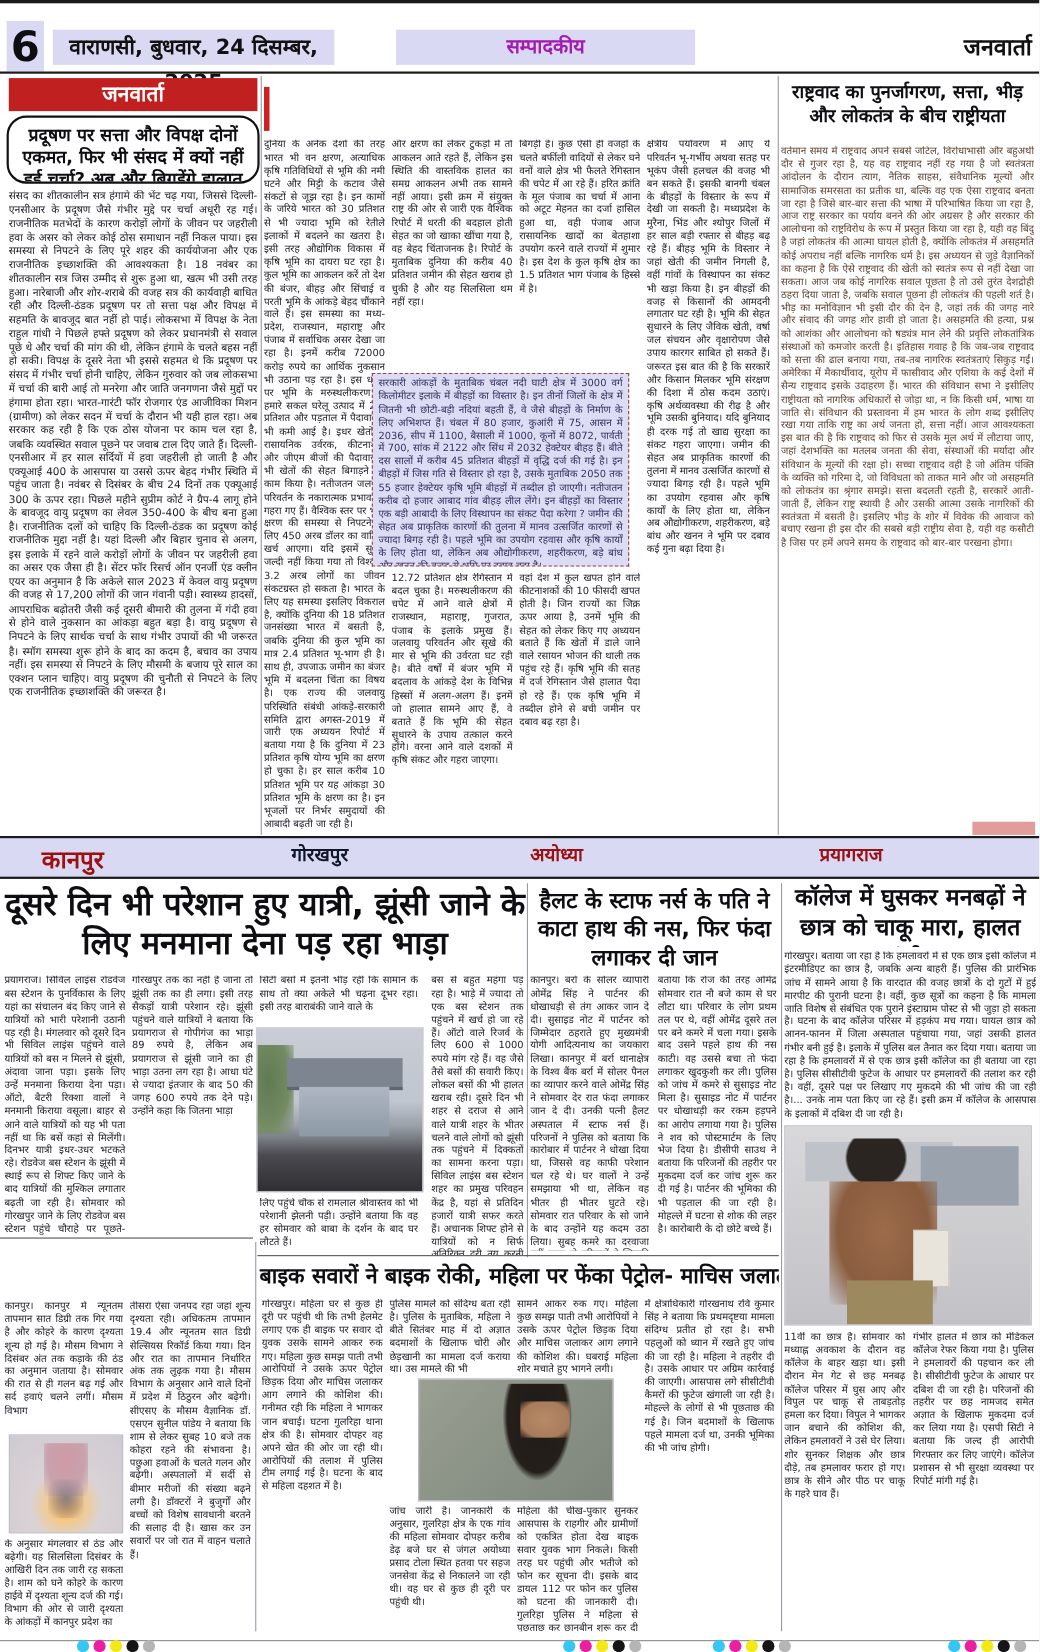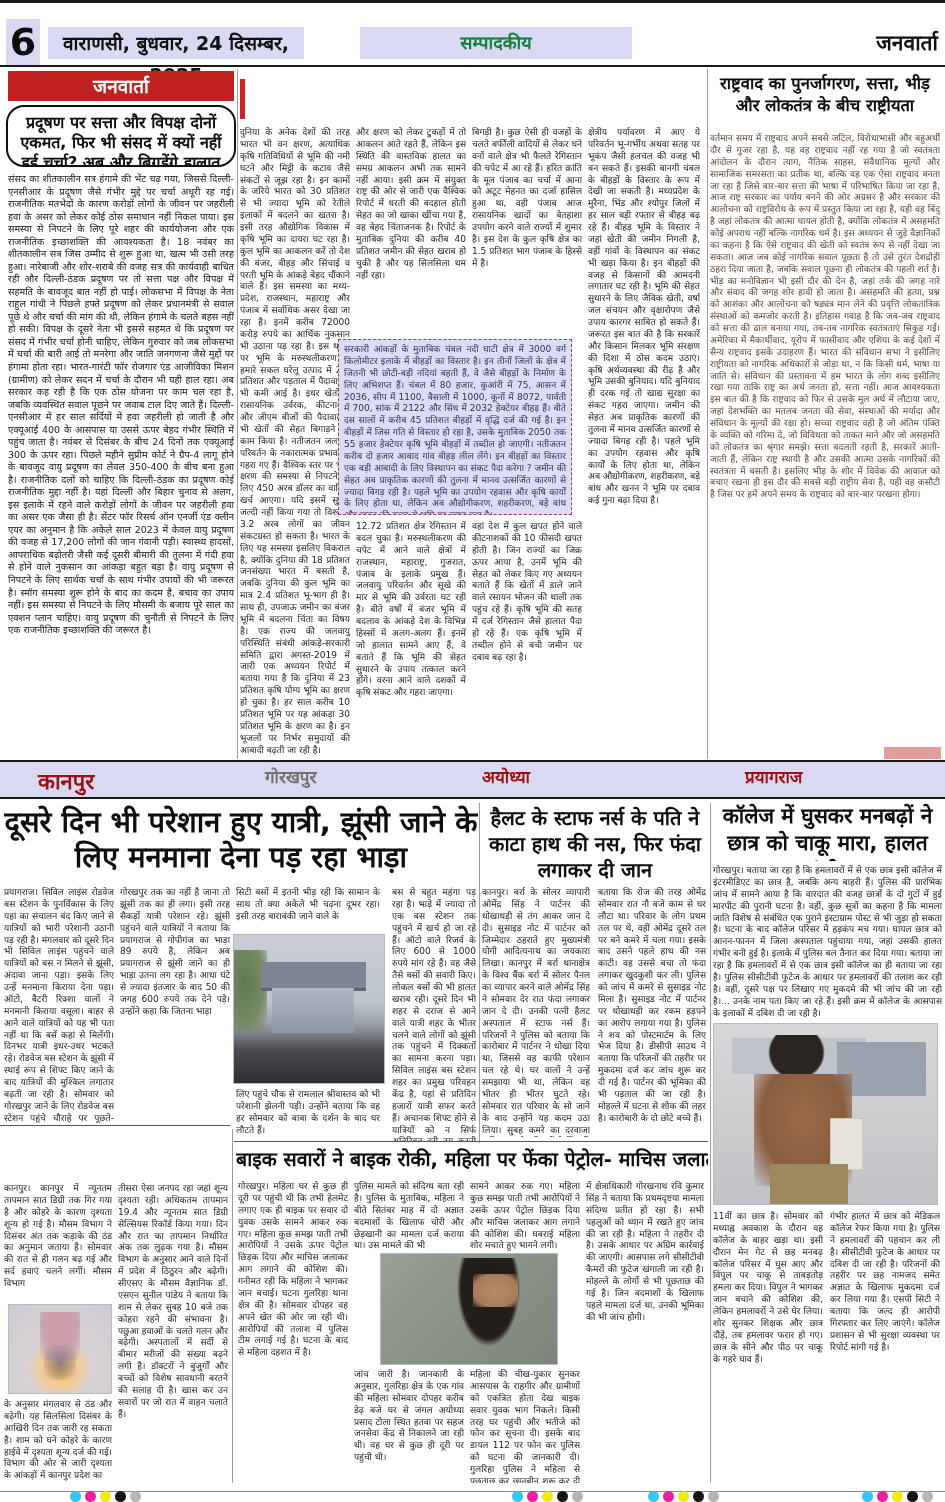--- a/index.html
+++ b/index.html
@@ -13,21 +13,21 @@
   .photo{overflow:hidden;border:1px solid #b8b8c2;}
   .dot{width:11px;height:11px;border-radius:50%;display:inline-block;margin-right:4px;}
 </style>
 </head>
 <body>
 
 <div id="page">
 
   <div class="abs lav hl" style="left:6px;top:16px;width:34px;height:46px;font-size:38px;line-height:46px;">6</div>
   <div class="abs lav" style="left:48px;top:24px;width:256px;height:32px;font-weight:bold;font-size:19px;line-height:32px;text-align:center;color:#111;">वाराणसी, बुधवार, 24 दिसम्बर, 2025</div>
-  <div class="abs lav" style="left:360px;top:24px;width:272px;height:32px;font-weight:bold;font-size:18px;line-height:32px;text-align:center;color:#15803d;">सम्पादकीय</div>
+  <div class="abs lav" style="left:360px;top:24px;width:272px;height:32px;font-weight:bold;font-size:18px;line-height:32px;text-align:center;color:#a21caf;">सम्पादकीय</div>
   <div class="abs" style="left:790px;top:24px;width:148px;height:32px;font-weight:bold;font-size:21px;line-height:32px;text-align:right;color:#111;">जनवार्ता</div>
   <div class="abs rule-h" style="left:0;top:62px;width:945px;"></div>
 
   <div class="abs" style="left:8px;top:68px;width:226px;height:30px;background:#c02020;color:#fff;font-weight:bold;font-size:19px;line-height:30px;text-align:center;">जनवार्ता</div>
   <div class="abs hl" style="left:6px;top:102px;width:230px;height:62px;border:2px solid #111;border-radius:18px;font-size:16px;line-height:1.25;padding:6px 8px;">प्रदूषण पर सत्ता और विपक्ष दोनों एकमत, फिर भी संसद में क्यों नहीं हुई चर्चा? अब और बिगड़ेंगे हालात</div>
   <div class="abs body-text" style="left:8px;top:170px;width:226px;height:584px;font-size:9.5px;">संसद का शीतकालीन सत्र हंगामे की भेंट चढ़ गया, जिससे दिल्ली-एनसीआर के प्रदूषण जैसे गंभीर मुद्दे पर चर्चा अधूरी रह गई। राजनीतिक मतभेदों के कारण करोड़ों लोगों के जीवन पर जहरीली हवा के असर को लेकर कोई ठोस समाधान नहीं निकल पाया। इस समस्या से निपटने के लिए पूरे शहर की कार्ययोजना और एक राजनीतिक इच्छाशक्ति की आवश्यकता है। 18 नवंबर का शीतकालीन सत्र जिस उम्मीद से शुरू हुआ था, खत्म भी उसी तरह हुआ। नारेबाजी और शोर-शराबे की वजह सत्र की कार्यवाही बाधित रही और दिल्ली-ठंडक प्रदूषण पर तो सत्ता पक्ष और विपक्ष में सहमति के बावजूद बात नहीं हो पाई। लोकसभा में विपक्ष के नेता राहुल गांधी ने पिछले हफ्ते प्रदूषण को लेकर प्रधानमंत्री से सवाल पूछे थे और चर्चा की मांग की थी, लेकिन हंगामे के चलते बहस नहीं हो सकी। विपक्ष के दूसरे नेता भी इससे सहमत थे कि प्रदूषण पर संसद में गंभीर चर्चा होनी चाहिए, लेकिन गुरुवार को जब लोकसभा में चर्चा की बारी आई तो मनरेगा और जाति जनगणना जैसे मुद्दों पर हंगामा होता रहा। भारत-गारंटी फॉर रोजगार एंड आजीविका मिशन (ग्रामीण) को लेकर सदन में चर्चा के दौरान भी यही हाल रहा। अब सरकार कह रही है कि एक ठोस योजना पर काम चल रहा है, जबकि व्यवस्थित सवाल पूछने पर जवाब टाल दिए जाते हैं। दिल्ली-एनसीआर में हर साल सर्दियों में हवा जहरीली हो जाती है और एक्यूआई 400 के आसपास या उससे ऊपर बेहद गंभीर स्थिति में पहुंच जाता है। नवंबर से दिसंबर के बीच 24 दिनों तक एक्यूआई 300 के ऊपर रहा। पिछले महीने सुप्रीम कोर्ट ने ग्रैप-4 लागू होने के बावजूद वायु प्रदूषण का लेवल 350-400 के बीच बना हुआ है। राजनीतिक दलों को चाहिए कि दिल्ली-ठंडक का प्रदूषण कोई राजनीतिक मुद्दा नहीं है। यहां दिल्ली और बिहार चुनाव से अलग, इस इलाके में रहने वाले करोड़ों लोगों के जीवन पर जहरीली हवा का असर एक जैसा ही है। सेंटर फॉर रिसर्च ऑन एनर्जी एंड क्लीन एयर का अनुमान है कि अकेले साल 2023 में केवल वायु प्रदूषण की वजह से 17,200 लोगों की जान गंवानी पड़ी। स्वास्थ्य हादसों, आपराधिक बढ़ोतरी जैसी कई दूसरी बीमारी की तुलना में गंदी हवा से होने वाले नुकसान का आंकड़ा बहुत बड़ा है। वायु प्रदूषण से निपटने के लिए सार्थक चर्चा के साथ गंभीर उपायों की भी जरूरत है। स्मॉग समस्या शुरू होने के बाद का कदम है, बचाव का उपाय नहीं। इस समस्या से निपटने के लिए मौसमी के बजाय पूरे साल का एक्शन प्लान चाहिए। वायु प्रदूषण की चुनौती से निपटने के लिए एक राजनीतिक इच्छाशक्ति की जरूरत है।</div>
 
   <div class="abs rule-v" style="left:237px;top:66px;height:690px;"></div>
 
   <div class="abs" style="left:240px;top:76px;width:5px;height:40px;background:#cc2222;"></div>
@@ -43,21 +43,21 @@
   <div class="abs body-text" style="left:588px;top:124px;width:112px;height:631px;">क्षेत्रीय पर्यावरण में आए ये परिवर्तन भू-गर्भीय अथवा सतह पर भूकंप जैसी हलचल की वजह भी बन सकते हैं। इसकी बानगी चंबल के बीहड़ों के विस्तार के रूप में देखी जा सकती है। मध्यप्रदेश के मुरैना, भिंड और श्योपुर जिलों में हर साल बड़ी रफ्तार से बीहड़ बढ़ रहे हैं। बीहड़ भूमि के विस्तार ने जहां खेती की जमीन निगली है, वहीं गांवों के विस्थापन का संकट भी खड़ा किया है। इन बीहड़ों की वजह से किसानों की आमदनी लगातार घट रही है। भूमि की सेहत सुधारने के लिए जैविक खेती, वर्षा जल संचयन और वृक्षारोपण जैसे उपाय कारगर साबित हो सकते हैं। जरूरत इस बात की है कि सरकारें और किसान मिलकर भूमि संरक्षण की दिशा में ठोस कदम उठाएं। कृषि अर्थव्यवस्था की रीढ़ है और भूमि उसकी बुनियाद। यदि बुनियाद ही दरक गई तो खाद्य सुरक्षा का संकट गहरा जाएगा। जमीन की सेहत अब प्राकृतिक कारणों की तुलना में मानव उत्सर्जित कारणों से ज्यादा बिगड़ रही है। पहले भूमि का उपयोग रहवास और कृषि कार्यों के लिए होता था, लेकिन अब औद्योगीकरण, शहरीकरण, बड़े बांध और खनन ने भूमि पर दबाव कई गुना बढ़ा दिया है।</div>
 
   <div class="abs rule-v" style="left:707px;top:66px;height:690px;"></div>
 
   <div class="abs hl" style="left:710px;top:70px;width:230px;height:56px;font-size:16.5px;line-height:1.35;">राष्ट्रवाद का पुनर्जागरण, सत्ता, भीड़ और लोकतंत्र के बीच राष्ट्रीयता</div>
   <div class="abs body-text" style="left:710px;top:130px;width:230px;height:612px;color:#5d4332;">वर्तमान समय में राष्ट्रवाद अपने सबसे जटिल, विरोधाभासी और बहुअर्थी दौर से गुजर रहा है, यह वह राष्ट्रवाद नहीं रह गया है जो स्वतंत्रता आंदोलन के दौरान त्याग, नैतिक साहस, संवैधानिक मूल्यों और सामाजिक समरसता का प्रतीक था, बल्कि वह एक ऐसा राष्ट्रवाद बनता जा रहा है जिसे बार-बार सत्ता की भाषा में परिभाषित किया जा रहा है, आज राष्ट्र सरकार का पर्याय बनने की ओर अग्रसर है और सरकार की आलोचना को राष्ट्रविरोध के रूप में प्रस्तुत किया जा रहा है, यही वह बिंदु है जहां लोकतंत्र की आत्मा घायल होती है, क्योंकि लोकतंत्र में असहमति कोई अपराध नहीं बल्कि नागरिक धर्म है। इस अध्ययन से जुड़े वैज्ञानिकों का कहना है कि ऐसे राष्ट्रवाद की खेती को स्वतंत्र रूप से नहीं देखा जा सकता। आज जब कोई नागरिक सवाल पूछता है तो उसे तुरंत देशद्रोही ठहरा दिया जाता है, जबकि सवाल पूछना ही लोकतंत्र की पहली शर्त है। भीड़ का मनोविज्ञान भी इसी दौर की देन है, जहां तर्क की जगह नारे और संवाद की जगह शोर हावी हो जाता है। असहमति की हत्या, प्रश्न को आशंका और आलोचना को षड्यंत्र मान लेने की प्रवृत्ति लोकतांत्रिक संस्थाओं को कमजोर करती है। इतिहास गवाह है कि जब-जब राष्ट्रवाद को सत्ता की ढाल बनाया गया, तब-तब नागरिक स्वतंत्रताएं सिकुड़ गईं। अमेरिका में मैकार्थीवाद, यूरोप में फासीवाद और एशिया के कई देशों में सैन्य राष्ट्रवाद इसके उदाहरण हैं। भारत की संविधान सभा ने इसीलिए राष्ट्रीयता को नागरिक अधिकारों से जोड़ा था, न कि किसी धर्म, भाषा या जाति से। संविधान की प्रस्तावना में हम भारत के लोग शब्द इसीलिए रखा गया ताकि राष्ट्र का अर्थ जनता हो, सत्ता नहीं। आज आवश्यकता इस बात की है कि राष्ट्रवाद को फिर से उसके मूल अर्थ में लौटाया जाए, जहां देशभक्ति का मतलब जनता की सेवा, संस्थाओं की मर्यादा और संविधान के मूल्यों की रक्षा हो। सच्चा राष्ट्रवाद वही है जो अंतिम पंक्ति के व्यक्ति को गरिमा दे, जो विविधता को ताकत माने और जो असहमति को लोकतंत्र का श्रृंगार समझे। सत्ता बदलती रहती है, सरकारें आती-जाती हैं, लेकिन राष्ट्र स्थायी है और उसकी आत्मा उसके नागरिकों की स्वतंत्रता में बसती है। इसलिए भीड़ के शोर में विवेक की आवाज को बचाए रखना ही इस दौर की सबसे बड़ी राष्ट्रीय सेवा है, यही वह कसौटी है जिस पर हमें अपने समय के राष्ट्रवाद को बार-बार परखना होगा।</div>
   <div class="abs" style="left:884px;top:744px;width:57px;height:12px;background:#e39c9c;"></div>
 
   <div class="abs lav" style="left:0;top:757px;width:945px;height:39px;border-top:2px solid #1a1a1a;border-bottom:2px solid #1a1a1a;"></div>
   <div class="abs" style="left:38px;top:762px;width:120px;font-weight:bold;font-size:22px;color:#9b1010;">कानपुर</div>
-  <div class="abs" style="left:265px;top:762px;width:140px;font-weight:bold;font-size:17px;color:#737373;">गोरखपुर</div>
+  <div class="abs" style="left:265px;top:762px;width:140px;font-weight:bold;font-size:17px;color:#0f172a;">गोरखपुर</div>
   <div class="abs" style="left:482px;top:762px;width:120px;font-weight:bold;font-size:17px;color:#9b1010;">अयोध्या</div>
   <div class="abs" style="left:745px;top:762px;width:140px;font-weight:bold;font-size:17px;color:#9b1010;">प्रयागराज</div>
 
   <div class="abs hl" style="left:4px;top:802px;width:474px;height:74px;font-size:29px;line-height:1.2;">दूसरे दिन भी परेशान हुए यात्री, झूंसी जाने के लिए मनमाना देना पड़ रहा भाड़ा</div>
   <div class="abs body-text" style="left:4px;top:884px;width:110px;height:236px;">प्रयागराज। सिविल लाइंस रोडवेज बस स्टेशन के पुनर्विकास के लिए यहां का संचालन बंद किए जाने से यात्रियों को भारी परेशानी उठानी पड़ रही है। मंगलवार को दूसरे दिन भी सिविल लाइंस पहुंचने वाले यात्रियों को बस न मिलने से झूंसी, अंदावा जाना पड़ा। इसके लिए उन्हें मनमाना किराया देना पड़ा। ऑटो, बैटरी रिक्शा वालों ने मनमानी किराया वसूला। बाहर से आने वाले यात्रियों को यह भी पता नहीं था कि बसें कहां से मिलेंगी। दिनभर यात्री इधर-उधर भटकते रहे। रोडवेज बस स्टेशन के झूंसी में स्थाई रूप से शिफ्ट किए जाने के बाद यात्रियों की मुश्किल लगातार बढ़ती जा रही है। सोमवार को गोरखपुर जाने के लिए रोडवेज बस स्टेशन पहुंचे चौराहे पर पूछते-पूछते यात्री झूंसी पहुंचे। देर शाम तक यही हाल रहा। सिटी बसों में जगह नहीं मिली। उन्होंने कहा कि जितना भाड़ा</div>
   <div class="abs body-text" style="left:120px;top:884px;width:110px;height:236px;">गोरखपुर तक का नहीं है जाना तो झूंसी तक का ही लगा। इसी तरह सैकड़ों यात्री परेशान रहे। झूंसी पहुंचने वाले यात्रियों ने बताया कि प्रयागराज से गोपीगंज का भाड़ा 89 रुपये है, लेकिन अब प्रयागराज से झूंसी जाने का ही भाड़ा उतना लग रहा है। आधा घंटे से ज्यादा इंतजार के बाद 50 की जगह 600 रुपये तक देने पड़े। उन्होंने कहा कि जितना भाड़ा</div>
   <div class="abs body-text" style="left:236px;top:884px;width:144px;height:44px;">सिटी बसों में इतनी भीड़ रही कि सामान के साथ तो क्या अकेले भी चढ़ना दूभर रहा। इसी तरह बाराबंकी जाने वाले के</div>
   <div class="abs photo" style="left:233px;top:931px;width:152px;height:150px;background:
        linear-gradient(180deg,#c9ccd4 0%,#bfc6cf 45%,#9aa0a8 60%,#4a4a50 78%,#2e2e33 100%);">
     <div style="position:absolute;left:0;top:10%;width:22%;height:55%;background:radial-gradient(ellipse at 30% 40%,#5f7a52 0%,#748b63 60%,transparent 100%);"></div>

